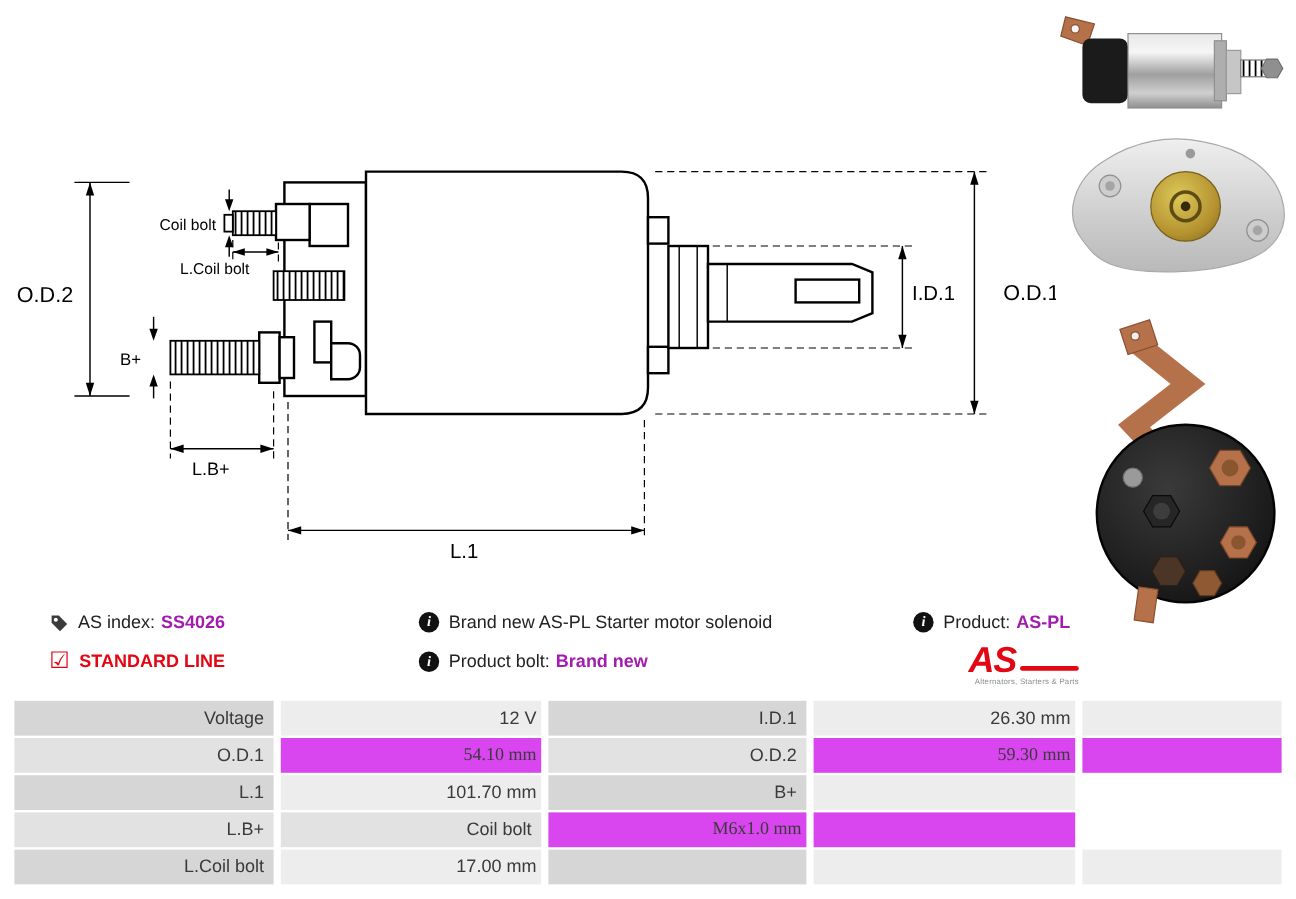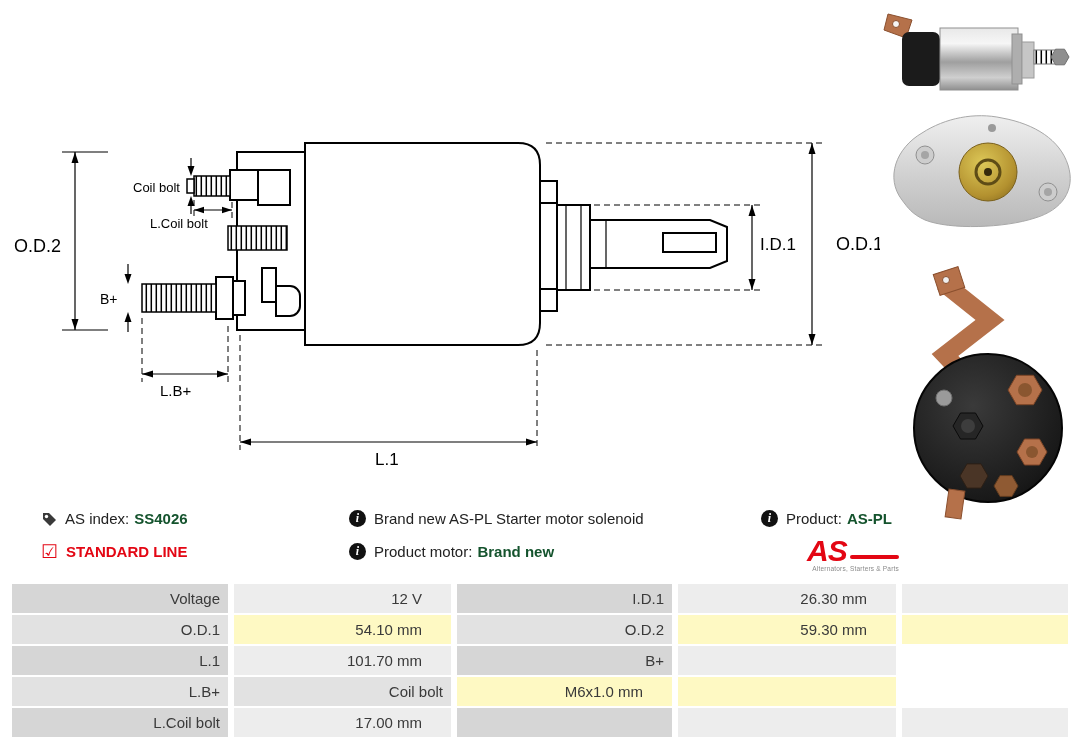--- a/index.html
+++ b/index.html
@@ -12,47 +12,47 @@
   svg text{font-family:"Liberation Sans",sans-serif;fill:#000;}
 
   
   .info-band{position:absolute;left:16px;top:503px;width:1080px;height:76px;padding-top:6px;box-sizing:border-box;}
   .info-col{position:absolute;top:6px;}
   .col-left{left:25px;}
   .col-mid{left:333px;}
   .col-right{left:745px;width:138px;}
   .info-row{display:flex;align-items:center;gap:8px;line-height:19px;font-size:15px;
             margin-bottom:14px;white-space:nowrap;}
-  .info-row b{font-weight:bold;color:#14532d;}
+  .info-row b{font-weight:bold;color:#a21caf;}
   .sep{margin-right:-3px;}
   .info-icon{width:17px;height:17px;min-width:17px;border-radius:50%;background:#111;color:#fff;
              display:inline-flex;align-items:center;justify-content:center;
              font-family:"Liberation Serif",serif;font-style:italic;font-weight:bold;font-size:12px;}
   .info-icon::before{content:"i";}
   .check-icon{color:#e30613;font-size:19px;line-height:17px;}
   .check-icon::before{content:"\2611";}
   .red-bold{color:#e30613;font-weight:bold;text-align:right;}
 
   
   .logo{width:92px;margin-left:auto;margin-top:-4px;}
   .logo-top{display:flex;align-items:flex-end;}
   .logo-as{color:#e30613;font-weight:bold;font-style:italic;font-size:30px;line-height:25px;letter-spacing:-1px;}
   .logo-swoosh{flex:1;height:4px;background:#e30613;border-radius:2px;margin:0 0 4px 3px;}
   .logo-sub{font-size:6.5px;color:#8a8a8a;text-align:right;margin-top:2px;letter-spacing:.2px;}
 
   
   .spec-table{position:absolute;left:12px;top:584px;width:1056px;
               display:grid;grid-template-rows:repeat(5,29px);row-gap:2px;font-size:15px;color:#3a3a3a;}
   .t-row{display:grid;grid-template-columns:216px 217px 215px 218px 1fr;column-gap:6px;}
-  .t-cell{display:flex;align-items:center;justify-content:flex-end;padding-right:29px;overflow:hidden;}
+  .t-cell{display:flex;align-items:center;justify-content:flex-end;padding-right:4px;overflow:hidden;}
   .t-cell.lbl{padding-right:8px;}
   .odd  .lbl{background:#d6d6d6;}
   .odd  .val{background:#ededed;}
   .even .lbl{background:#e2e2e2;}
-  .even .val{background:#fef9c3;}
+  .even .val{background:#d946ef;font-family:Liberation Serif, serif;}
 </style>
 </head>
 <body>
 
 <div class="page">
 
   <svg class="drawing-svg" width="880" height="500" viewBox="0 0 880 500">
     <defs>
       <pattern id="thread" patternUnits="userSpaceOnUse" width="5" height="6">
         <rect width="5" height="6" fill="#fff"></rect>
@@ -234,21 +234,21 @@
       </div>
     </div>
 
     <div class="info-col col-mid">
       <div class="info-row">
         <span class="info-icon"></span>
         <span>Brand new AS-PL Starter motor solenoid</span>
       </div>
       <div class="info-row">
         <span class="info-icon"></span>
-        <span class="sep">Product motor:</span>
+        <span class="sep">Product bolt:</span>
         <b>Brand new</b>
       </div>
     </div>
 
     <div class="info-col col-right">
       <div class="info-row">
         <span class="info-icon"></span>
         <span class="sep">Product:</span>
         <b>AS-PL</b>
       </div>

